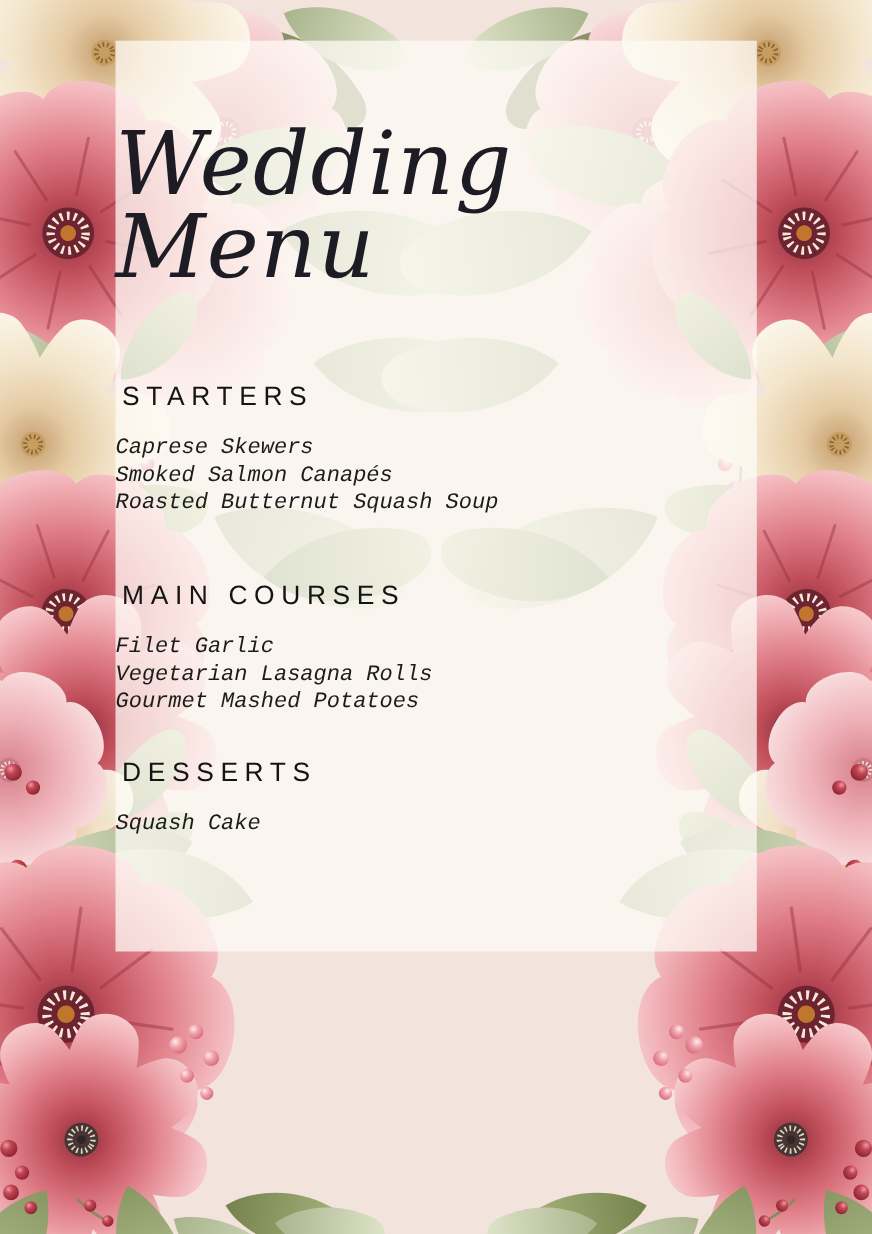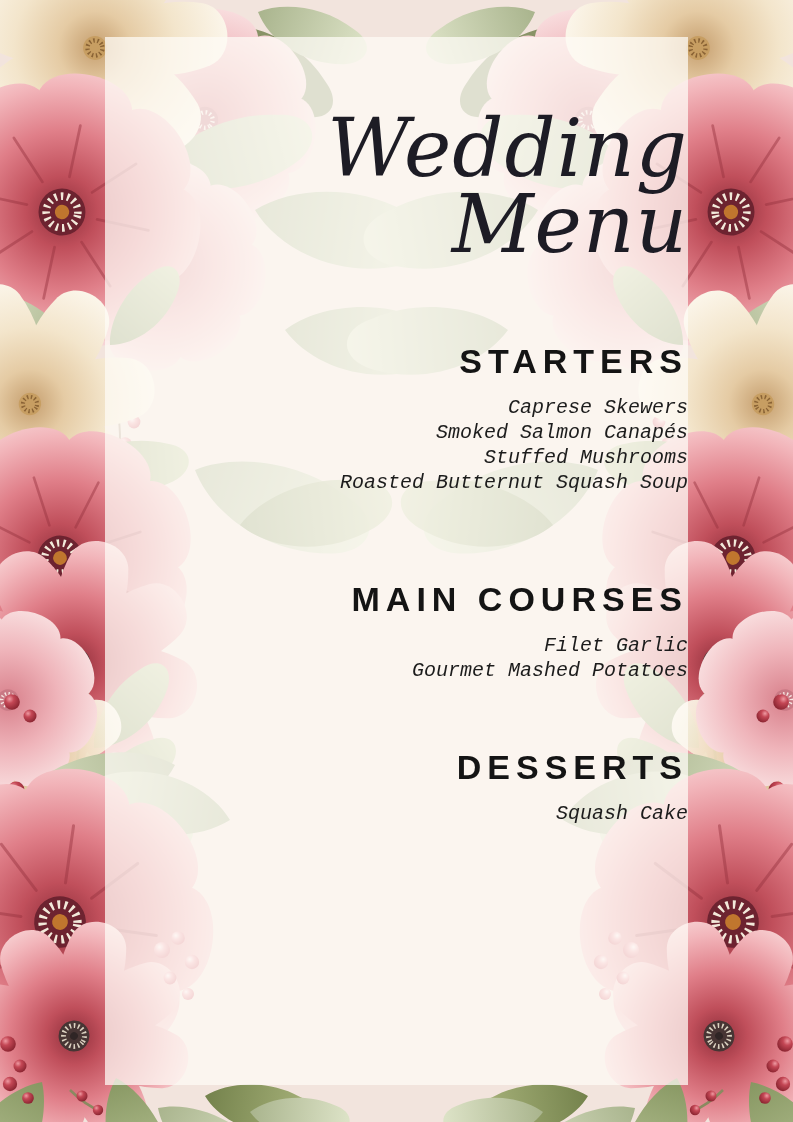--- a/index.html
+++ b/index.html
@@ -2,44 +2,43 @@
 <html><head>
 <meta charset="utf-8">
 <style>
   html,body { margin:0; padding:0; background:#e8e8e8; }
   .canvas {
     position:relative; width:793px; height:1122px; margin:0 auto;
     background:#f2e4dd; overflow:hidden;
   }
   .floral { position:absolute; left:0; top:0; width:793px; height:1122px; }
   .panel {
-    position:absolute; left:105px; top:37px; width:583px; height:1048px;
+    position:absolute; left:105px; top:37px; width:583px; height:828px;
     background:rgba(253,251,246,0.74);
     box-sizing:border-box; padding-top:74px;
-    text-align:right;
-    padding-left:14px;
+    text-align:left;
   }
   .title {
     margin:0; font-family:"DejaVu Serif", serif; font-style:italic; font-weight:400;
     font-size:80px; line-height:76px; color:#1d1c25; letter-spacing:1px;
   }
   .title span { display:block; }
   .menu-section h2 {
-    margin:0; font-family:"Liberation Sans", sans-serif; font-weight:700;
-    font-size:34px; line-height:32px; letter-spacing:6px; padding-left:6px;
+    margin:0; font-family:"Liberation Sans", sans-serif; font-weight:400;
+    font-size:24px; line-height:32px; letter-spacing:6px; padding-left:6px;
     color:#141414;
   }
   .menu-section ul { list-style:none; margin:18px 0 0 0; padding:0; }
   .menu-section li {
     font-family:Liberation Mono, monospace; font-style:italic;
     font-size:20px; line-height:25px; color:#1c1c1c;
   }
   .s1 { margin-top:82px; }
-  .s2 { margin-top:88px; }
-  .s3 { margin-top:68px; }
+  .s2 { margin-top:56px; }
+  .s3 { margin-top:36px; }
   .s4 { margin-top:47px; }
 </style>
 </head>
 <body>
 
 <div class="canvas">
 
   <svg class="floral" viewBox="0 0 793 1122" xmlns="http://www.w3.org/2000/svg" aria-hidden="true">
     <defs>
       <radialGradient id="gRed" gradientUnits="userSpaceOnUse" cx="0" cy="0" r="118">
@@ -260,29 +259,29 @@
     <h1 class="title">
       <span>Wedding</span>
       <span>Menu</span>
     </h1>
 
     <section class="menu-section s1">
       <h2>STARTERS</h2>
       <ul>
         <li>Caprese Skewers</li>
         <li>Smoked Salmon Canapés</li>
-        <li>Stuffed Mushrooms</li>
         <li>Roasted Butternut Squash Soup</li>
       </ul>
     </section>
 
     <section class="menu-section s2">
       <h2>MAIN COURSES</h2>
       <ul>
         <li>Filet Garlic</li>
+        <li>Vegetarian Lasagna Rolls</li>
         <li>Gourmet Mashed Potatoes</li>
       </ul>
     </section>
 
     <section class="menu-section s3">
       <h2>DESSERTS</h2>
       <ul>
         <li>Squash Cake</li>
       </ul>
     </section>

